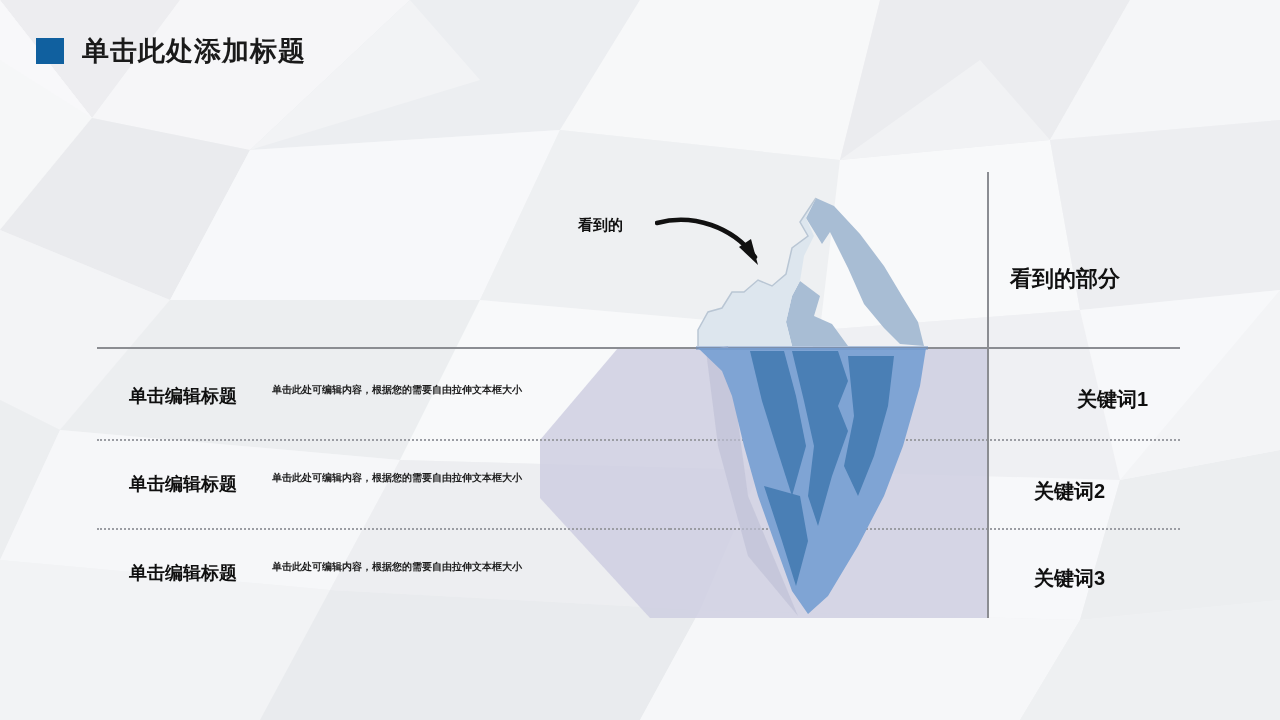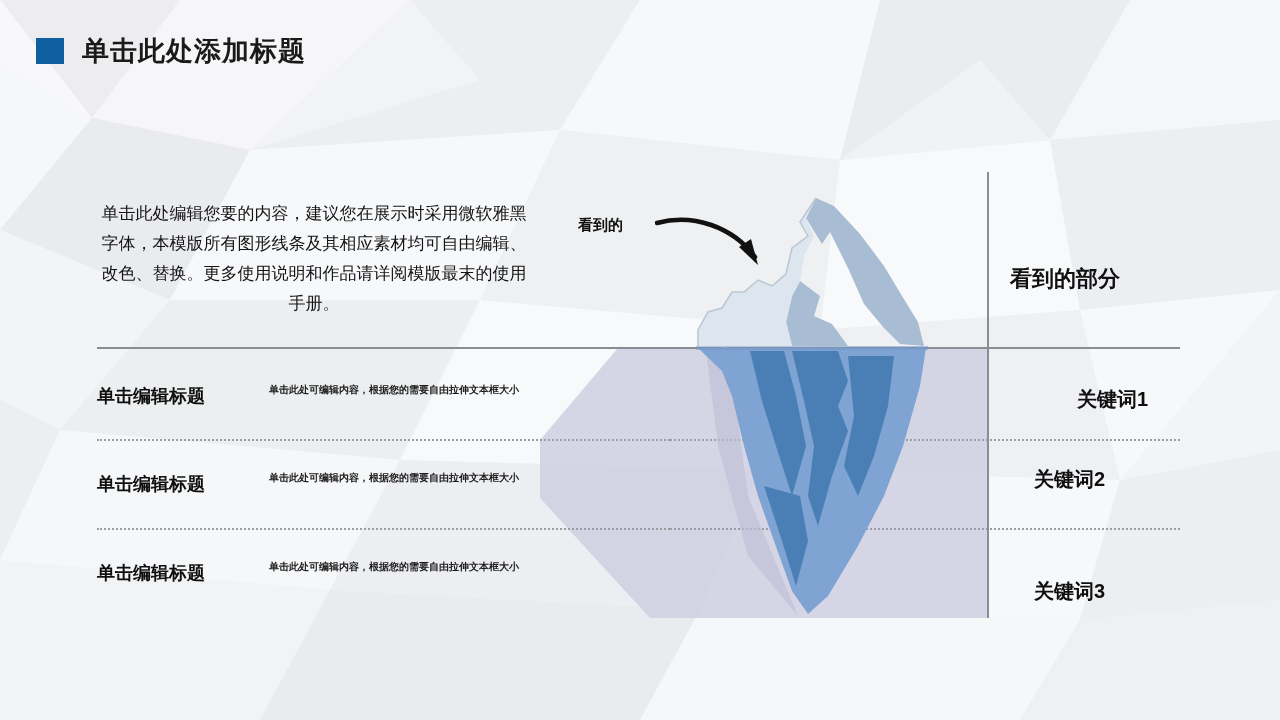--- a/index.html
+++ b/index.html
@@ -140,30 +140,31 @@
   }
   .keyword-label {
     position: absolute;
     left: 1034px;
     font-size: 20px;
     font-weight: bold;
     color: #0f0f0f;
     white-space: nowrap;
   }
   #keyword-1 { top: 386px; margin-left: 43px; }
-  #keyword-2 { top: 466px; }
-  #keyword-3 { top: 565px; margin-top: 13px; }
+  #keyword-2 { top: 478px; }
+  #keyword-3 { top: 565px; }
 
   
   .row-block {
     position: absolute;
     left: 97px;
     width: 470px;
     display: flex;
     align-items: flex-start;
+    text-align: center;
   }
   #row-1 { top: 380px; }
   #row-2 { top: 468px; }
   #row-3 { top: 557px; }
 
   .row-title {
     width: 172px;
     flex: none;
     font-size: 18px;
     font-weight: bold;
@@ -218,21 +219,20 @@
       <polygon points="840,160 1050,140 980,60" fill="#f1f2f4"></polygon>
       <polygon points="1280,290 1120,480 1280,450" fill="#f3f4f6"></polygon>
     </g>
   </svg>
 
   <div id="title-bar">
     <div id="title-marker"></div>
     <div id="title-text">单击此处添加标题</div>
   </div>
 
-  <div id="intro-paragraph">单击此处编辑您要的内容，建议您在展示时采用微软雅黑字体，本模版所有图形线条及其相应素材均可自由编辑、改色、替换。更多使用说明和作品请详阅模版最末的使用手册。</div>
 
   <div id="callout-label">看到的</div>
   <svg id="callout-arrow" viewBox="0 0 130 70">
     <path d="M2,18 C38,8 78,22 100,52" stroke="#111111" stroke-width="4.5" fill="none" stroke-linecap="round"></path>
     <path d="M84,42 L103,60 L96,34 Z" fill="#111111"></path>
   </svg>
 
   <svg id="water-shape" viewBox="0 0 448 270" preserveAspectRatio="none">
     <polygon points="448,0 448,270 110,270 0,150 0,92 78,0" fill="#cdcde0" opacity="0.82"></polygon>
   </svg>

